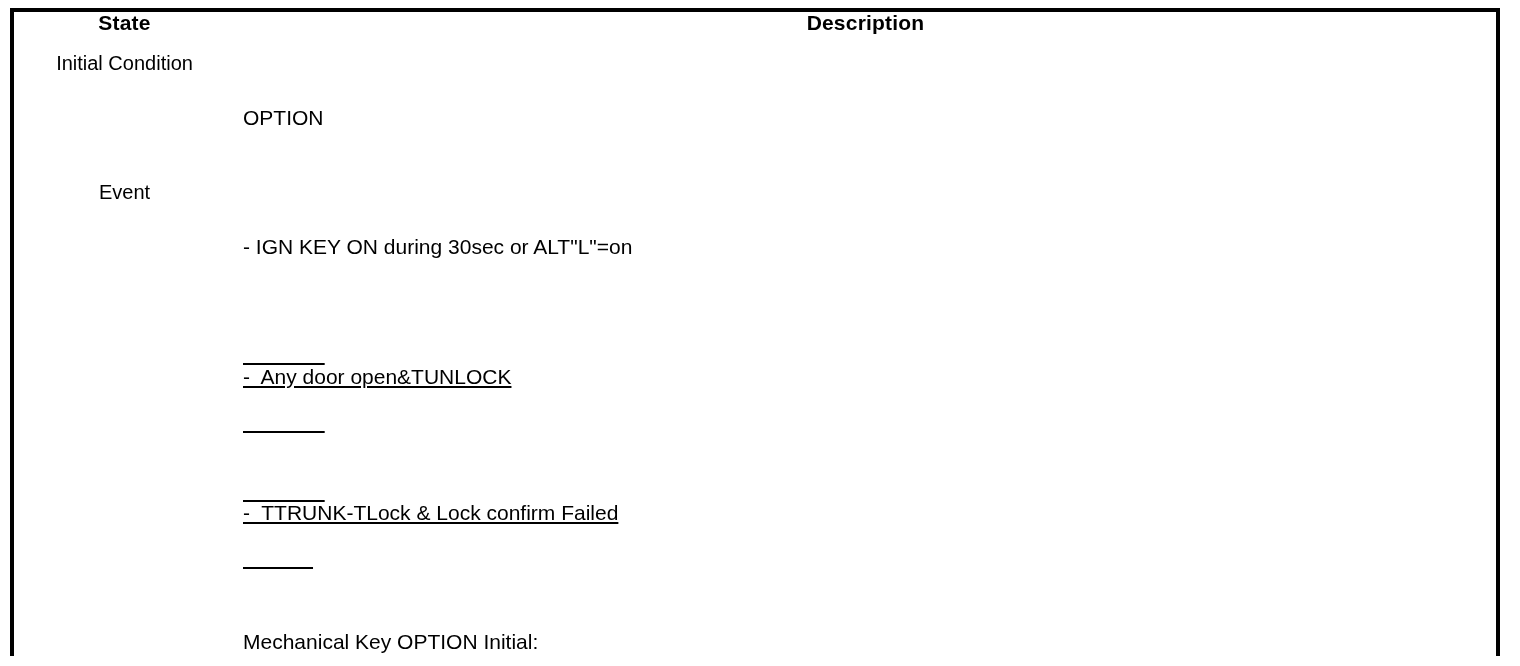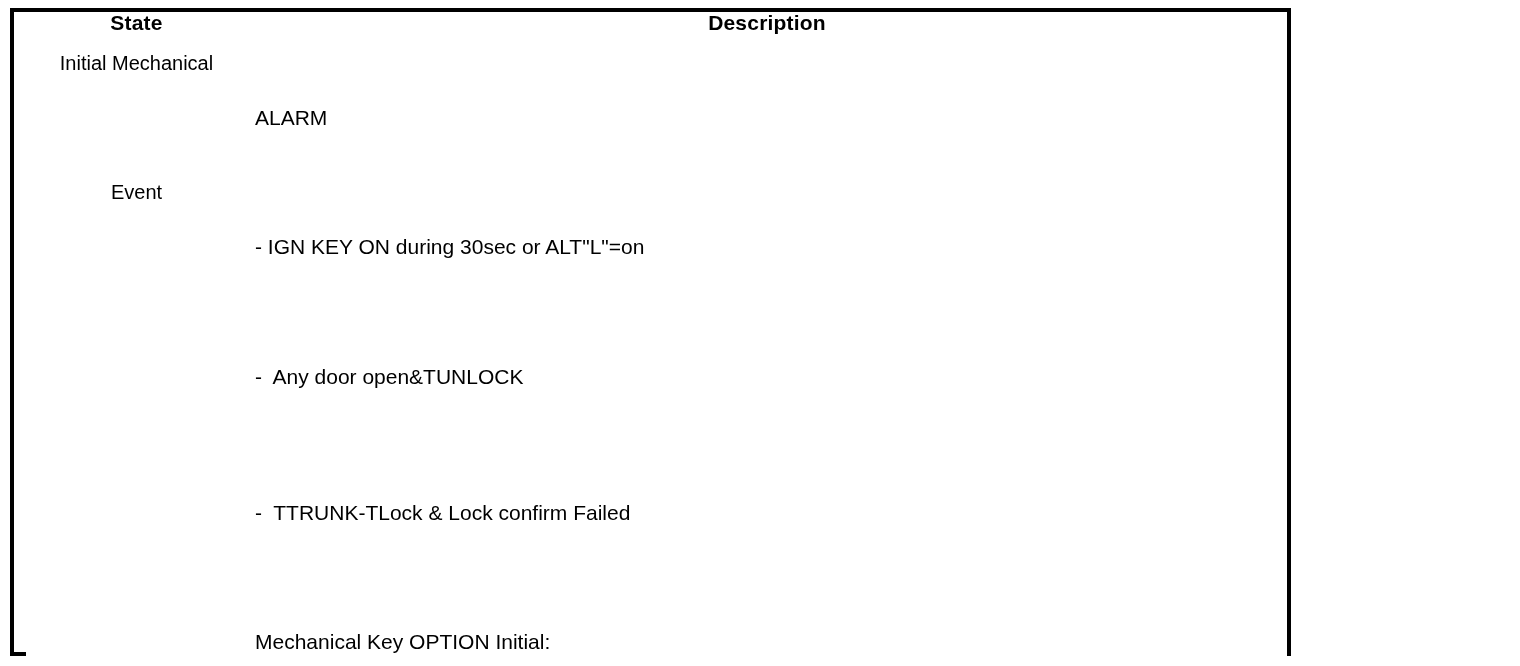--- a/index.html
+++ b/index.html
@@ -17,26 +17,25 @@
     position: relative;
     width: 1520px;
     height: 666px;
     background: #ffffff;
     overflow: hidden;
   }
   .table-wrap {
     position: absolute;
     left: 10px;
     top: 8px;
-    width: 1281px;
+    width: 1490px;
     height: 648px;
     box-sizing: border-box;
     border: 4px solid #000000;
     background: #ffffff;
-    padding-left: 12px;
   }
   table.state-table {
     width: 100%;
     height: 100%;
     border-collapse: collapse;
     table-layout: fixed;
     background: #ffffff;
   }
   table.state-table td,
   table.state-table th {
@@ -86,45 +85,45 @@
     padding: 9px 0 8px 8px;
     white-space: pre;
   }
   .desc .line { display: block; }
   .desc .blank { display: block; height: 24px; }
 
   
   .r-header   { height: 41px; }
   .r-initial  { height: 44px; }
   .r-ev1      { height: 43px; }
-  .r-ev2      { height: 111px; }
+  .r-ev2      { height: 111px; text-decoration: underline; }
   .r-ev3      { height: 172px; }
 </style>
 </head>
 <body>
 
 <div class="page">
   <div class="table-wrap">
     <table class="state-table">
       <colgroup>
         <col class="col-state">
         <col class="col-desc">
       </colgroup>
       <tbody>
 
         <tr class="r-header">
           <th class="cell vline hline-thin hdr-cell">State</th>
           <th class="cell hline-thin hdr-cell">Description</th>
         </tr>
 
         <tr class="r-initial">
-          <td class="cell vline hline-thin state-label">Initial Mechanical</td>
+          <td class="cell vline hline-thin state-label">Initial Condition</td>
           <td class="cell hline-thin">
             <div class="desc">
-              <span class="line">ALARM</span>
+              <span class="line">OPTION</span>
             </div>
           </td>
         </tr>
 
         <tr class="r-ev1">
           <td class="cell vline state-label" rowspan="3">Event</td>
           <td class="cell hline-thin">
             <div class="desc">
               <span class="line">- IGN KEY ON during 30sec or ALT"L"=on</span>
             </div>

